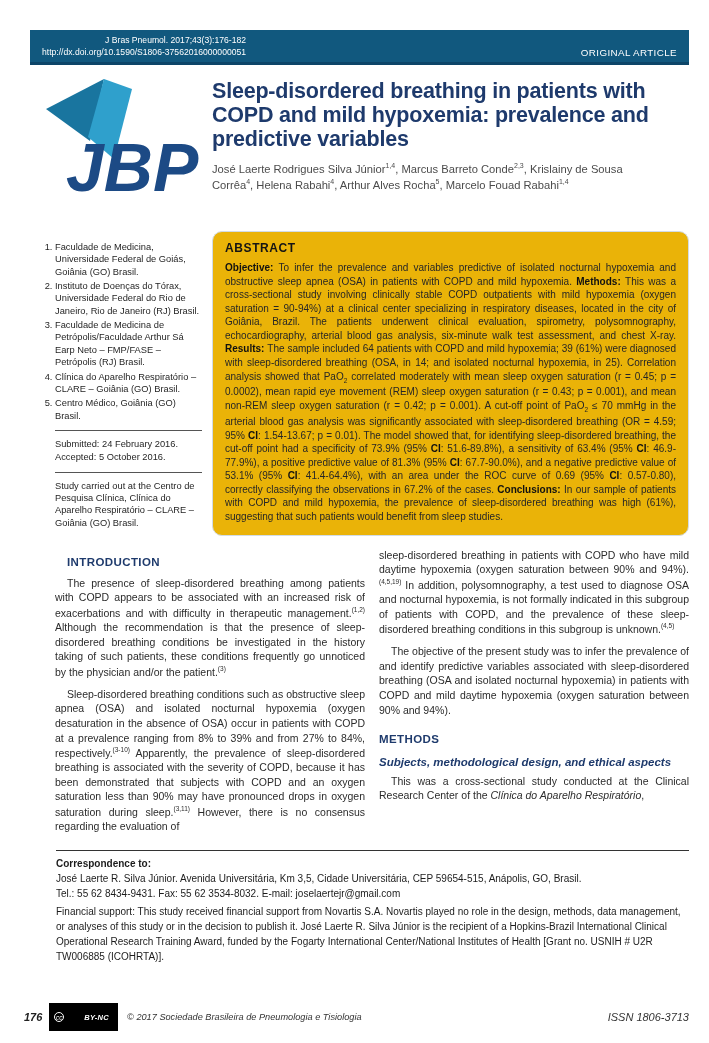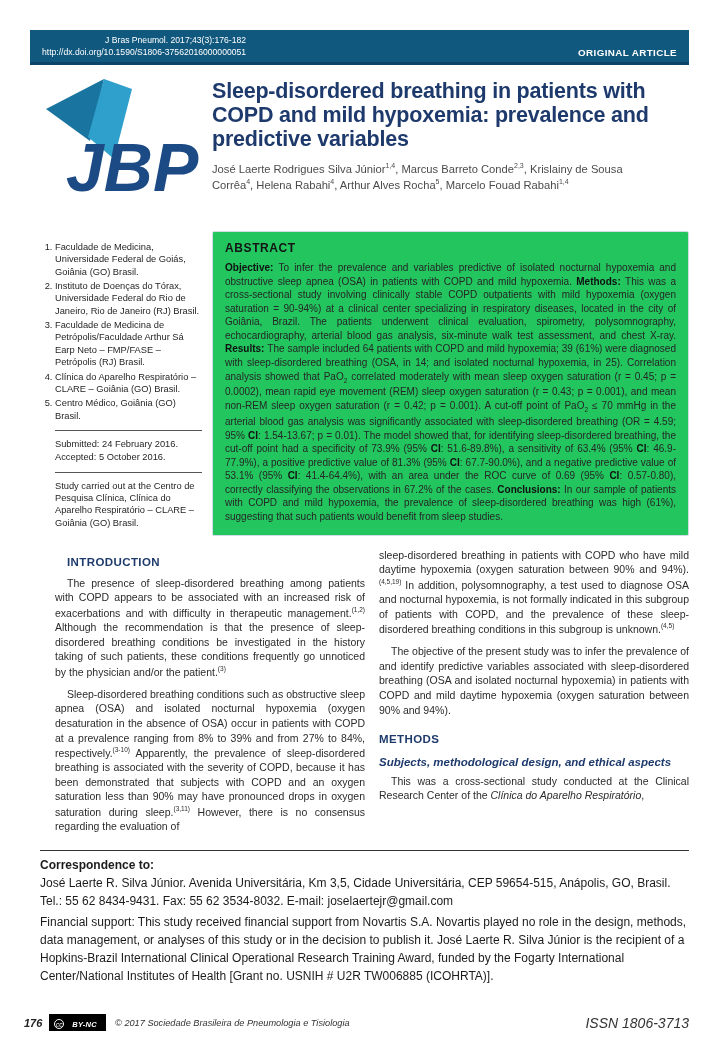--- a/index.html
+++ b/index.html
@@ -5,76 +5,76 @@
   * { margin:0; padding:0; box-sizing:border-box; }
   html,body { background:#ffffff; }
   body { font-family:"Liberation Sans", sans-serif; color:#2b2b2b; }
   .page { position:relative; width:709px; height:1043px; background:#fff; overflow:hidden; }
 
   
   .topbar { margin:30px 20px 0 30px; background:#11587e; border-bottom:3px solid #0d4568;
             color:#fff; display:flex; align-items:flex-end; justify-content:space-between;
             padding:4px 12px 3px 12px; }
   .topbar-left { font-size:8.6px; line-height:1.45;text-align:right; }
-  .topbar-right { font-size:9.8px; font-weight:bold; letter-spacing:0.4px; padding-bottom:1px; }
+  .topbar-right { font-size:9.8px; font-weight:normal; letter-spacing:0.4px; padding-bottom:1px; }
 
   
   .masthead { display:flex; margin:10px 20px 0 40px; }
   .logo { width:172px; flex:0 0 172px; }
   .title-block { flex:1; padding-top:4px; }
   .article-title { font-size:21.5px; line-height:1.13; font-weight:bold; color:#1e3a6c;
                    letter-spacing:-0.2px; max-width:470px; }
   .authors { margin-top:9px; font-size:11.2px; line-height:1.45; color:#4b4b4b; max-width:430px; }
   .authors sup { font-size:7px; }
 
   
   .mid { display:flex; margin:4px 20px 0 40px; }
   .sidebar { width:172px; flex:0 0 172px; font-size:9.3px; line-height:1.33; color:#1f1f1f;
              padding:10px 10px 0 2px; }
   .sidebar ol { list-style-position:outside; padding-left:13px; }
   .sidebar li { margin-bottom:2px; }
   .side-rule { border-top:1px solid #555; margin:8px 0 7px 13px; }
   .side-text { margin-left:13px; margin-bottom:1px; }
-  .abstract-box { flex:1; background:#22c55e; border:1px solid #d2dce6; border-radius:2px;
+  .abstract-box { flex:1; background:#eab308; border:1px solid #d2dce6; border-radius:10px;
                   padding:9px 12px 11px 12px; align-self:flex-start; }
   .abstract-heading { font-size:12px; font-weight:bold; color:#141414; letter-spacing:0.6px;
                       margin-bottom:6px; }
   .abs { font-size:10px; line-height:1.36; text-align:justify; color:#262626; }
   .abs b { color:#111;margin-top:16px; }
   .abs sub, .abs sup { font-size:6.5px; }
   .abs.keywords { margin-top:9px; }
 
   
   .columns { display:flex; gap:14px; margin:12px 20px 0 55px; }
   .col { flex:1; min-width:0; }
   .section-heading { font-size:11.5px; font-weight:bold; color:#1e3a6c; letter-spacing:0.4px;
                      margin:8px 0 8px 12px; }
   .subsection-heading { font-size:11.5px; font-weight:bold; font-style:italic; color:#1e3a6c;
                         margin:10px 0 4px 0; line-height:1.25; }
   .col p { font-size:10.5px; line-height:1.39; text-align:justify; color:#2b2b2b; margin-bottom:8px; }
   .col p.indent { text-indent:12px; }
   .col sup { font-size:6.5px; }
 
   
-  .footnote { margin:8px 20px 0 40px; border-top:1px solid #333; padding-top:5px;
-              font-size:12px; line-height:1.5; color:#1c1c1c; }
+  .footnote { margin:8px 20px 0 56px; border-top:1px solid #333; padding-top:5px;
+              font-size:10px; line-height:1.5; color:#1c1c1c; }
   .fn-label { font-weight:bold; }
   .fn-financial { margin-top:3px; }
   .email-link { color:#1c1c1c; }
 
   
   .bottombar { position:absolute; left:24px; right:20px; bottom:12px; display:flex;
                align-items:center; font-size:9.2px; color:#333;font-style:italic; }
   .pageno { font-weight:bold; font-size:11px; margin-right:7px; color:#222; }
-  .cc-badge { background:#000; color:#fff; display:inline-flex; align-items:flex-end; gap:8px;
-              padding:2px 9px 2px 5px; margin-right:9px; height:17px; }
+  .cc-badge { background:#000; color:#fff; display:inline-flex; align-items:center; gap:20px;
+              padding:2px 9px 2px 5px; margin-right:9px; height:28px; }
   .cc-circle { width:10px; height:10px; border:1px solid #fff; border-radius:50%;
                font-size:6.5px; line-height:9px; text-align:center; display:inline-block; }
   .cc-text { font-size:7.5px; font-weight:bold; letter-spacing:0.3px; }
-  .issn { margin-left:auto; font-size:14px; color:#333; }
+  .issn { margin-left:auto; font-size:11px; color:#333; }
 </style>
 </head>
 <body>
 
 <div class="page">
 
   <header class="topbar">
     <div class="topbar-left">
       <div>J Bras Pneumol. 2017;43(3):176-182</div>
       <div>http://dx.doi.org/10.1590/S1806-37562016000000051</div>

